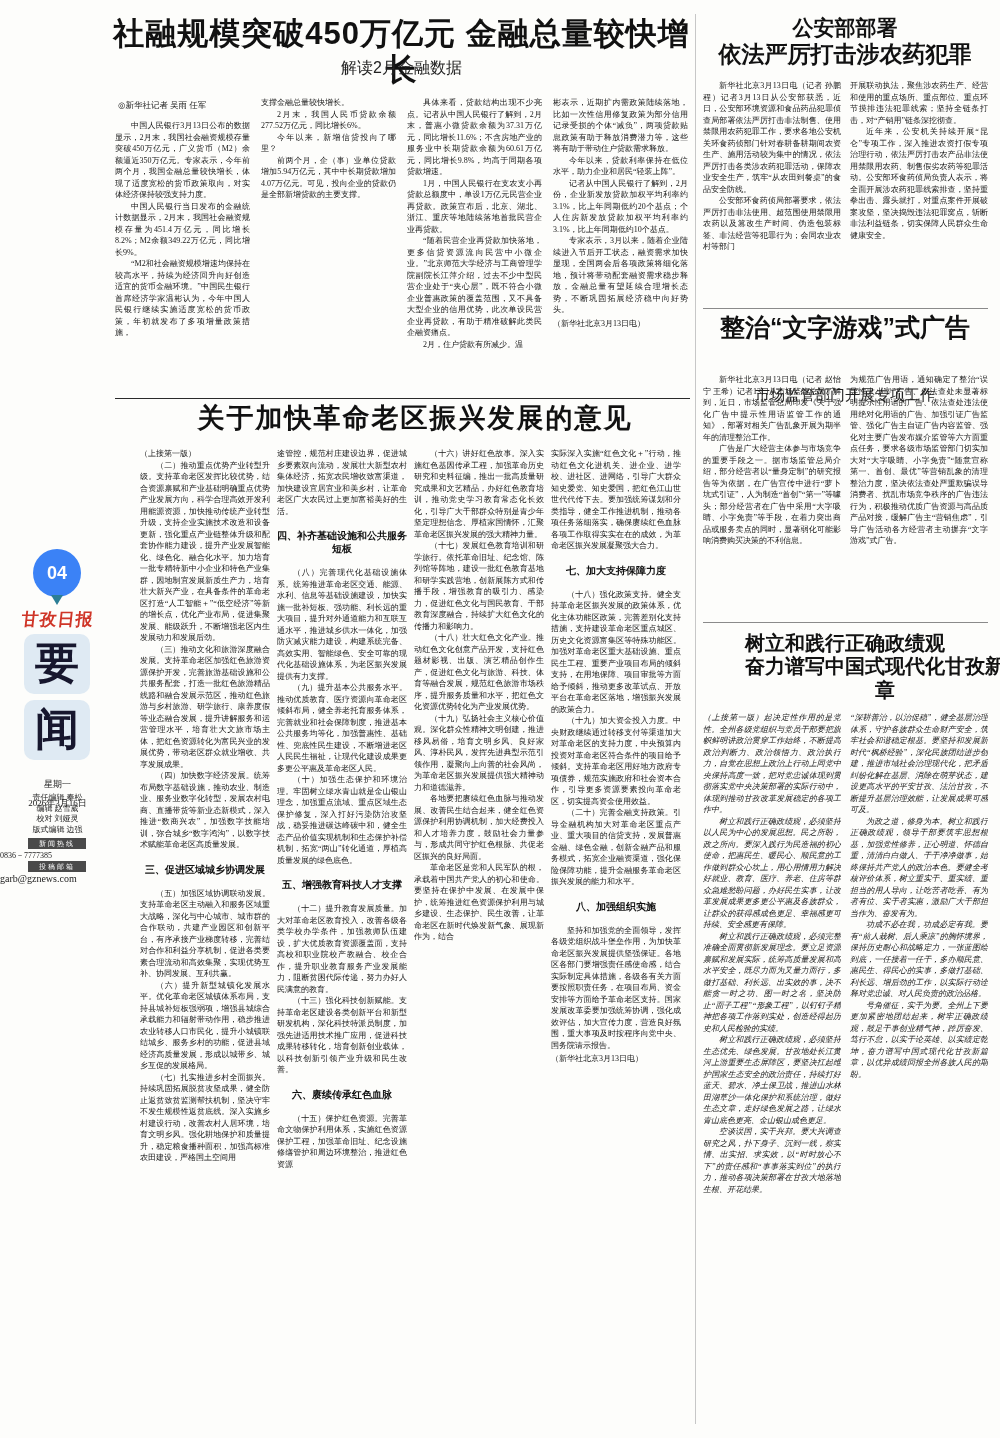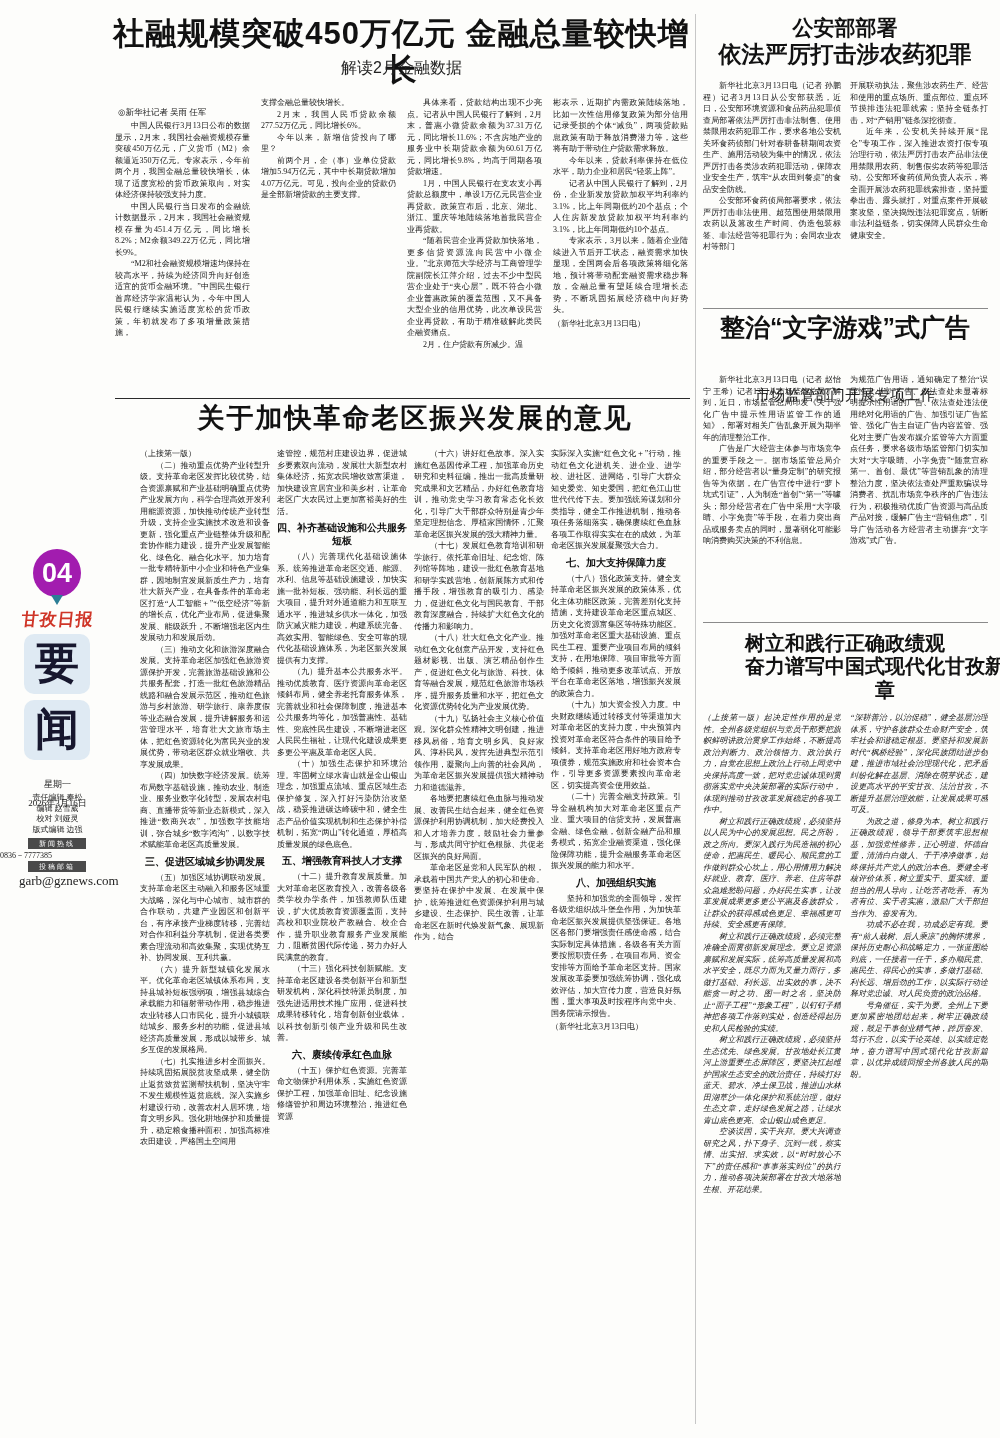--- a/index.html
+++ b/index.html
@@ -15,49 +15,49 @@
   .po-head2{left:700px;top:41px;width:290px;font-size:23px;line-height:27px;}
   .ad-head{left:700px;top:313px;width:290px;font-size:25px;line-height:29px;}
   .ad-sub{left:700px;top:348px;width:290px;font-size:15px;font-weight:normal;font-family:"Liberation Sans",sans-serif;text-align:center;color:#222;margin-top:38px;}
   .gv-head1{left:700px;top:631px;width:290px;font-size:20px;line-height:24px;}
   .gv-head2{left:740px;top:656px;width:290px;font-size:20px;line-height:24px;font-family:Liberation Mono, monospace;}
   
   .col{position:absolute;overflow:hidden;text-align:justify;font-size:8px;line-height:11.5px;color:#161616;}
   .col .para{margin:0;text-indent:2em;}
   .col .para.cont{text-indent:0;}
   .col .colhead{font-family:"Liberation Sans","DejaVu Sans",sans-serif;font-weight:bold;text-align:center;
-                font-size:10px;line-height:13px;margin:4px 0;text-indent:0;color:#111;}
+                font-size:10px;line-height:13px;margin:12px 0;text-indent:0;color:#111;}
   .col .sig{text-indent:0;text-align:left;margin-top:2px;}
   .byline{position:absolute;font-size:8.5px;color:#222;}
   .kai{font-style:italic;}
   
   .hrule{position:absolute;height:1px;background:#2a2a2a;}
   .vrule{position:absolute;width:1px;background:#c7c7c7;}
   
   .balloon{position:absolute;left:33px;top:549px;width:48px;height:48px;border-radius:50%;
-           background:#a21caf;color:#fff;font-family:"Liberation Sans",sans-serif;font-weight:bold;
-           font-size:27px;line-height:48px;text-align:center;}
+           background:#3b82f6;color:#fff;font-family:"Liberation Sans",sans-serif;font-weight:bold;
+           font-size:18px;line-height:48px;text-align:center;}
   .balloon-tail{position:absolute;left:51px;top:595px;width:0;height:0;
            border-left:6px solid transparent;border-right:6px solid transparent;border-top:10px solid #2b7e96;}
   .masthead{position:absolute;left:0;top:608px;width:115px;text-align:center;color:#cf3527;
            font-weight:bold;font-size:17px;letter-spacing:1px;transform:skewX(-6deg);}
   .secbox{position:absolute;left:24px;width:66px;height:60px;background:#dfeaf3;border-radius:10px;
            text-align:center;font-size:44px;line-height:60px;color:#17172e;font-weight:bold;}
   .side-date{position:absolute;left:0;width:115px;text-align:center;font-size:9px;color:#222;}
   .staff{position:absolute;left:0;top:793px;width:115px;text-align:center;font-size:8px;line-height:10.5px;color:#222;}
   .chip{position:absolute;left:28px;width:58px;background:#4a4a4a;color:#fff;text-align:center;
         font-size:7px;line-height:9px;padding:1px 0;font-family:"Liberation Sans",sans-serif;letter-spacing:2px;}
   .side-small{position:absolute;left:0;width:115px;text-align:left;font-size:8px;color:#222;}
 </style>
 </head>
 <body>
 
 <div class="abs h-sans fin-head">社融规模突破450万亿元 金融总量较快增长</div>
 <div class="abs fin-sub">解读2月金融数据</div>
-<div class="byline" style="left:118px;top:100px;width:130px;margin-top:7px;">◎新华社记者 吴雨 任军</div>
+<div class="byline" style="left:118px;top:100px;width:130px;">◎新华社记者 吴雨 任军</div>
 
 <div class="col" style="left:115px;top:120px;width:135px;height:270px;">
     <div class="para">中国人民银行3月13日公布的数据显示，2月末，我国社会融资规模存量突破450万亿元，广义货币（M2）余额逼近350万亿元。专家表示，今年前两个月，我国金融总量较快增长，体现了适度宽松的货币政策取向，对实体经济保持较强支持力度。</div>
     <div class="para">中国人民银行当日发布的金融统计数据显示，2月末，我国社会融资规模存量为451.4万亿元，同比增长8.2%；M2余额349.22万亿元，同比增长9%。</div>
     <div class="para">“M2和社会融资规模增速均保持在较高水平，持续为经济回升向好创造适宜的货币金融环境。”中国民生银行首席经济学家温彬认为，今年中国人民银行继续实施适度宽松的货币政策，年初就发布了多项增量政策措施，</div>
   </div>
 <div class="col" style="left:261px;top:97px;width:135px;height:293px;">
     <div class="para cont">支撑金融总量较快增长。</div>
     <div class="para">2月末，我国人民币贷款余额277.52万亿元，同比增长6%。</div>
     <div class="para">今年以来，新增信贷投向了哪里？</div>
@@ -173,13 +173,13 @@
 <div class="side-date" style="top:778px;">星期一</div>
 <div class="staff">
   <div>责任编辑 秦松</div>
   <div>编辑 赵雪葳</div>
   <div>校对 刘娅灵</div>
   <div>版式编辑 边强</div>
 </div>
 <div class="chip" style="top:838px;">新闻热线</div>
 <div class="side-small" style="top:850px;">0836－7777385</div>
 <div class="chip" style="top:861px;">投稿邮箱</div>
-<div class="side-small" style="top:873px;font-size:13px;padding-left:19px;">garb@gznews.com</div>
+<div class="side-small" style="top:873px;font-size:10px;">garb@gznews.com</div>
 
 </body></html>

